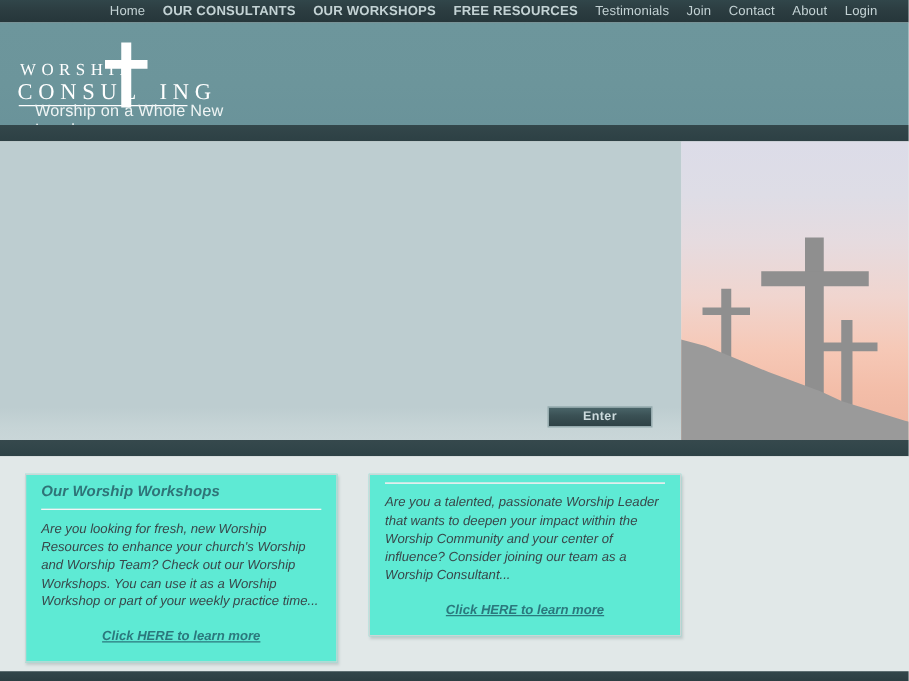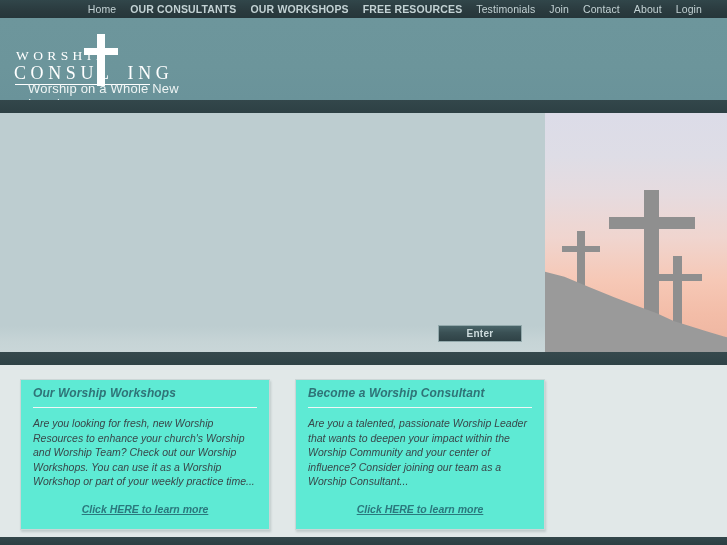--- a/index.html
+++ b/index.html
@@ -233,21 +233,20 @@
     <div class="card card-1">
       <h3>Our Worship Workshops</h3>
       <div class="card-rule"></div>
       <p>Are you looking for fresh, new Worship Resources to enhance your church's Worship and Worship Team? Check out our Worship Workshops. You can use it as a Worship Workshop or part of your weekly practice time...</p>
       <div class="card-link-wrap">
         <a class="card-link">Click HERE to learn more</a>
       </div>
     </div>
 
     <div class="card card-2">
-      <h3>Become a Worship Consultant</h3>
       <div class="card-rule"></div>
       <p>Are you a talented, passionate Worship Leader that wants to deepen your impact within the Worship Community and your center of influence? Consider joining our team as a Worship Consultant...</p>
       <div class="card-link-wrap">
         <a class="card-link">Click HERE to learn more</a>
       </div>
     </div>
 
   </div>
 
   <div class="footer"></div>

